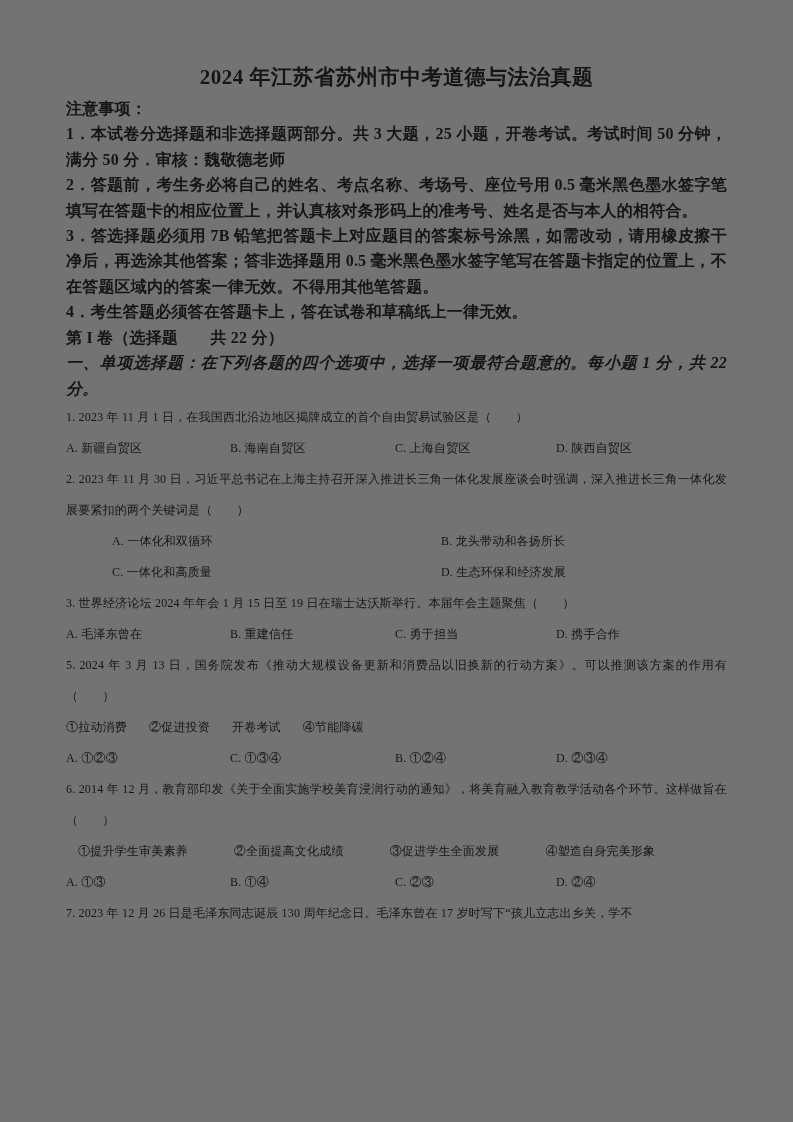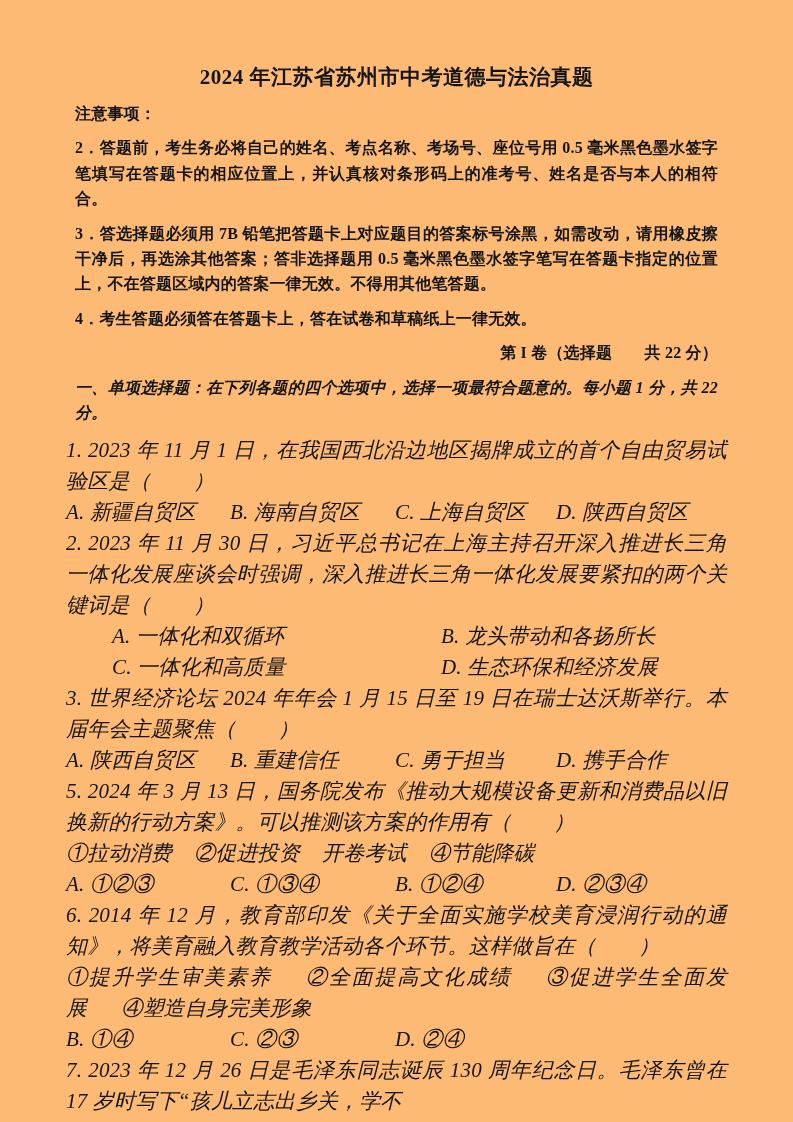--- a/index.html
+++ b/index.html
@@ -3,68 +3,68 @@
 <meta charset="utf-8">
 <style>
   html, body { margin: 0; padding: 0; background: #ffffff; }
   .page {
     position: relative;
     box-sizing: border-box;
     width: 793px;
     height: 1122px;
     margin: 0 auto;
     padding: 62px 66px 0 66px;
-    background: #fdba74;
+    background: #737373;
     color: #151515;
     font-family: "Liberation Serif", "DejaVu Serif", serif;
     overflow: hidden;
   }
   .title {
     margin: 0 0 4px 0;
     font-size: 21px;
     font-weight: 700;
     line-height: 30px;
     text-align: center;
     letter-spacing: 0.5px;
   }
   .notice p, .volume, .intro {
-    margin: 9px;
+    margin: 0;
     font-size: 16px;
     font-weight: 700;
     line-height: 25.4px;
     letter-spacing: 0.2px;
   }
   .notice p { text-align: justify; }
-  .volume { text-align: right; }
+  .volume { text-align: left; }
   .intro { text-align: justify; line-height: 25.8px; font-style: italic; }
   .questions {
-    font-size: 21px;
+    font-size: 12px;
     font-weight: 400;
     line-height: 31px;
     letter-spacing: 0.2px;
-    font-style: italic;
   }
   .questions p { margin: 0; text-align: justify; }
   .opts { display: grid; }
   .opts-4 { grid-template-columns: 164px 165px 161px auto; }
   .opts-2 { grid-template-columns: 329px auto; margin-left: 46px; }
   .opt { display: block; white-space: nowrap; overflow: visible; }
   .items-5 span { margin-right: 22px; }
-  .items-6 span { margin-right: 34px; }
+  .items-6 span { margin-right: 34px; margin-left: 12px; }
   .items-5 span:last-child, .items-6 span:last-child { margin-right: 0; }
 </style>
 </head>
 <body>
 
 <div class="page">
 
   <h1 class="title">2024 年江苏省苏州市中考道德与法治真题</h1>
 
   <section class="notice">
     <p>注意事项：</p>
+    <p>1．本试卷分选择题和非选择题两部分。共 3 大题，25 小题，开卷考试。考试时间 50 分钟，满分 50 分．审核：魏敬德老师</p>
     <p>2．答题前，考生务必将自己的姓名、考点名称、考场号、座位号用 0.5 毫米黑色墨水签字笔填写在答题卡的相应位置上，并认真核对条形码上的准考号、姓名是否与本人的相符合。</p>
     <p>3．答选择题必须用 7B 铅笔把答题卡上对应题目的答案标号涂黑，如需改动，请用橡皮擦干净后，再选涂其他答案；答非选择题用 0.5 毫米黑色墨水签字笔写在答题卡指定的位置上，不在答题区域内的答案一律无效。不得用其他笔答题。</p>
     <p>4．考生答题必须答在答题卡上，答在试卷和草稿纸上一律无效。</p>
   </section>
 
   <p class="volume">第 I 卷（选择题　　共 22 分）</p>
   <p class="intro">一、单项选择题：在下列各题的四个选项中，选择一项最符合题意的。每小题 1 分，共 22 分。</p>
 
   <section class="questions">
 
@@ -84,21 +84,21 @@
         <span class="opt">A. 一体化和双循环</span>
         <span class="opt">B. 龙头带动和各扬所长</span>
         <span class="opt">C. 一体化和高质量</span>
         <span class="opt">D. 生态环保和经济发展</span>
       </div>
     </div>
 
     <div>
       <p>3. 世界经济论坛 2024 年年会 1 月 15 日至 19 日在瑞士达沃斯举行。本届年会主题聚焦（　　）</p>
       <div class="opts opts-4">
-        <span class="opt">A. 陕西自贸区</span>
+        <span class="opt">A. 毛泽东曾在</span>
         <span class="opt">B. 重建信任</span>
         <span class="opt">C. 勇于担当</span>
         <span class="opt">D. 携手合作</span>
       </div>
     </div>
 
 
     <div>
       <p>5. 2024 年 3 月 13 日，国务院发布《推动大规模设备更新和消费品以旧换新的行动方案》。可以推测该方案的作用有（　　）</p>
       <p class="items-5">
@@ -111,20 +111,21 @@
         <span class="opt">D. ②③④</span>
       </div>
     </div>
 
     <div>
       <p>6. 2014 年 12 月，教育部印发《关于全面实施学校美育浸润行动的通知》，将美育融入教育教学活动各个环节。这样做旨在（　　）</p>
       <p class="items-6">
         <span>①提升学生审美素养</span><span>②全面提高文化成绩</span><span>③促进学生全面发展</span><span>④塑造自身完美形象</span>
       </p>
       <div class="opts opts-4">
+        <span class="opt">A. ①③</span>
         <span class="opt">B. ①④</span>
         <span class="opt">C. ②③</span>
         <span class="opt">D. ②④</span>
       </div>
     </div>
 
     <div>
       <p>7. 2023 年 12 月 26 日是毛泽东同志诞辰 130 周年纪念日。毛泽东曾在 17 岁时写下“孩儿立志出乡关，学不</p>
     </div>
 

